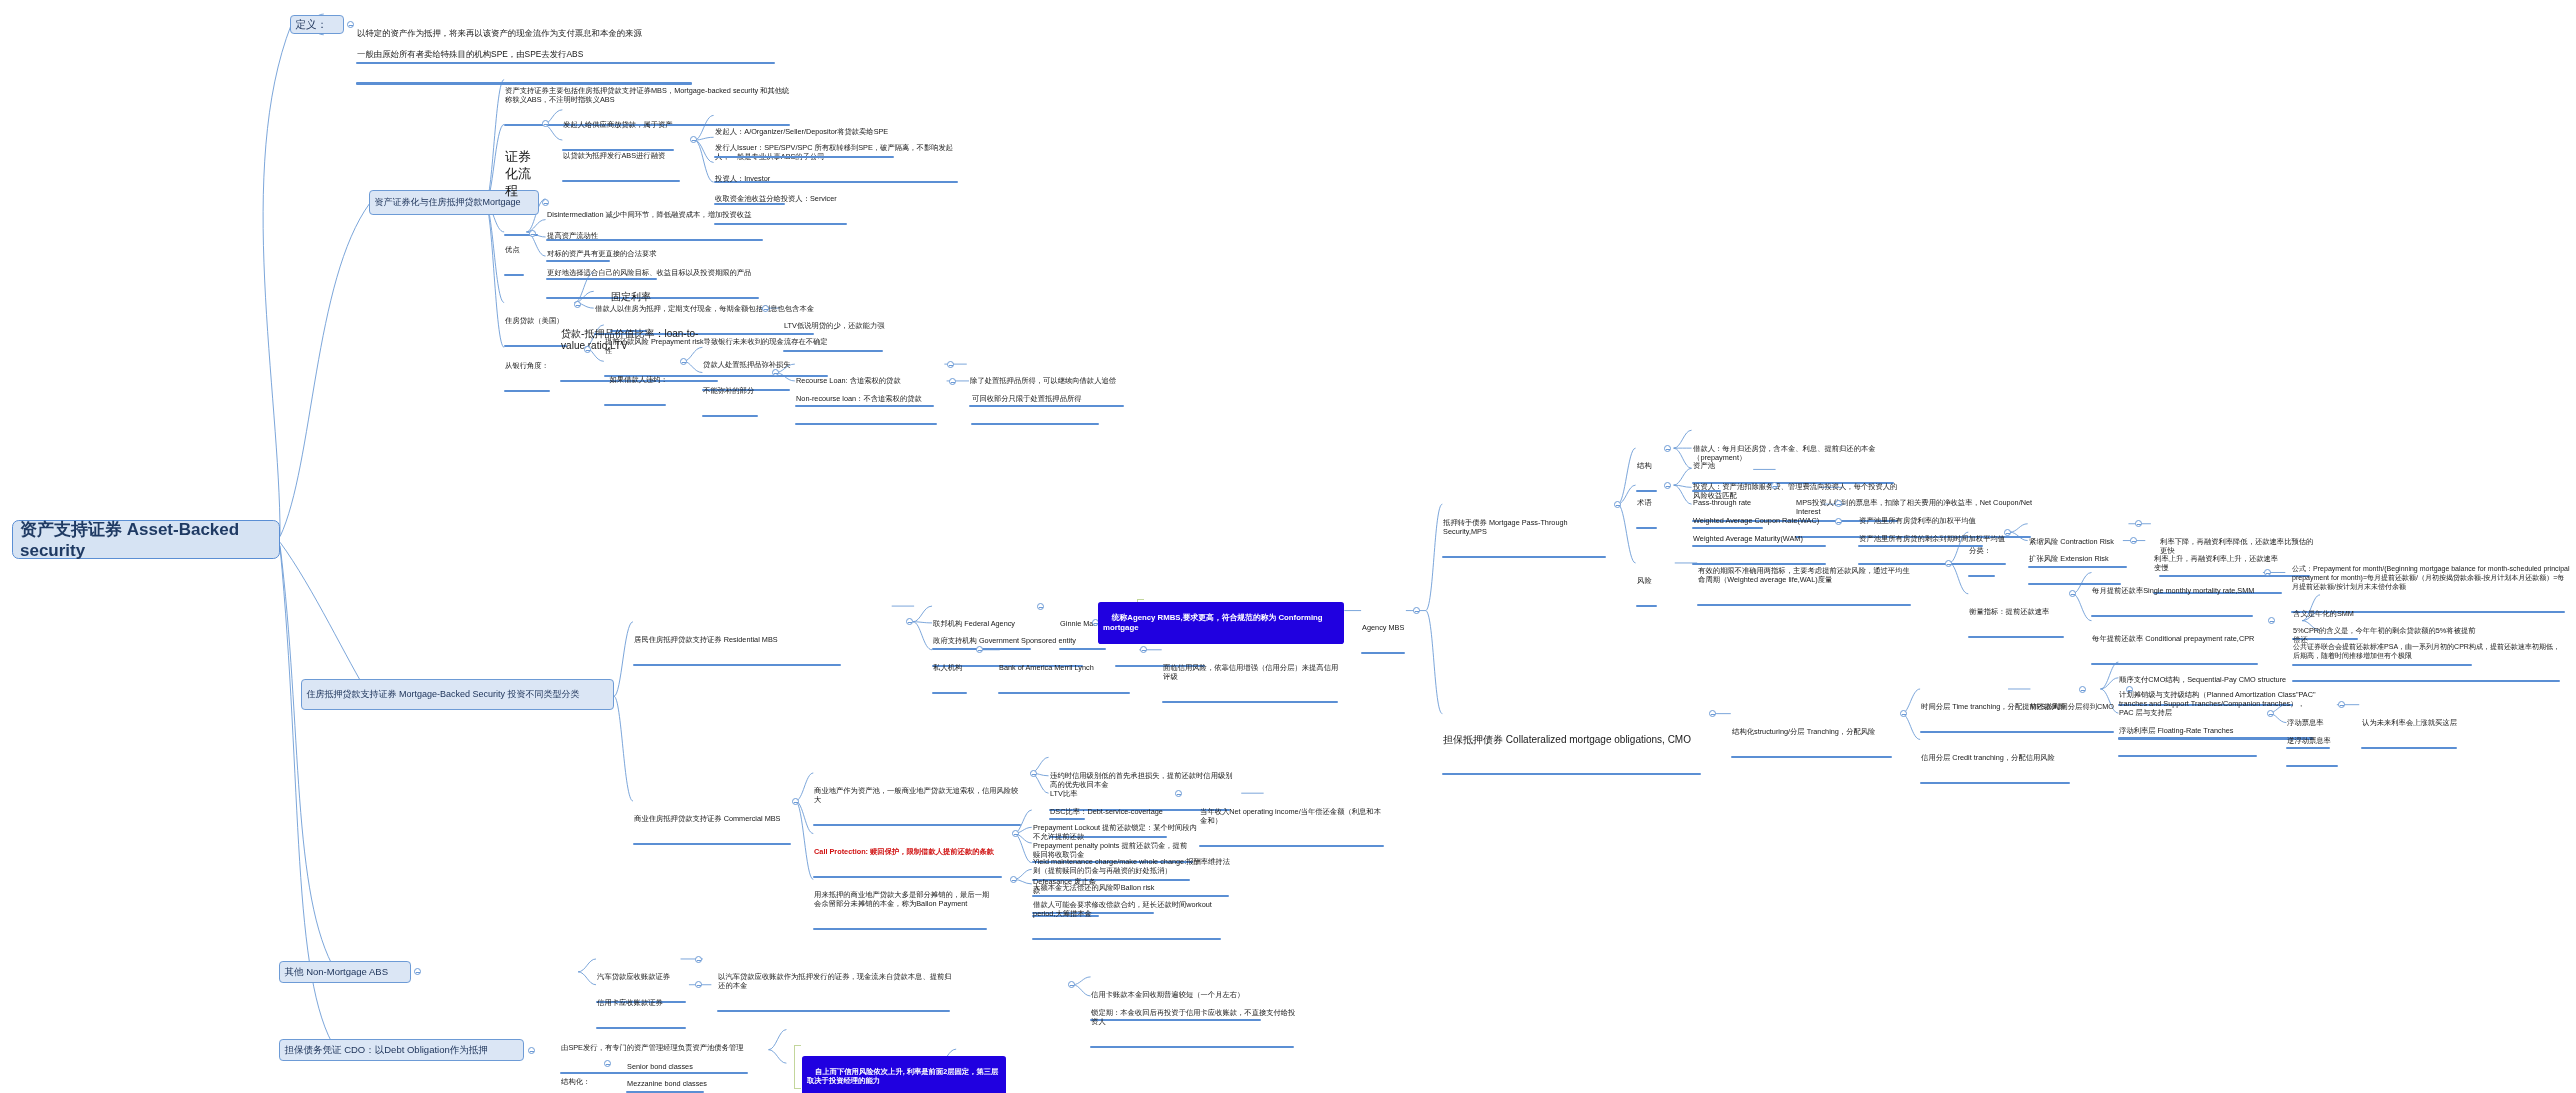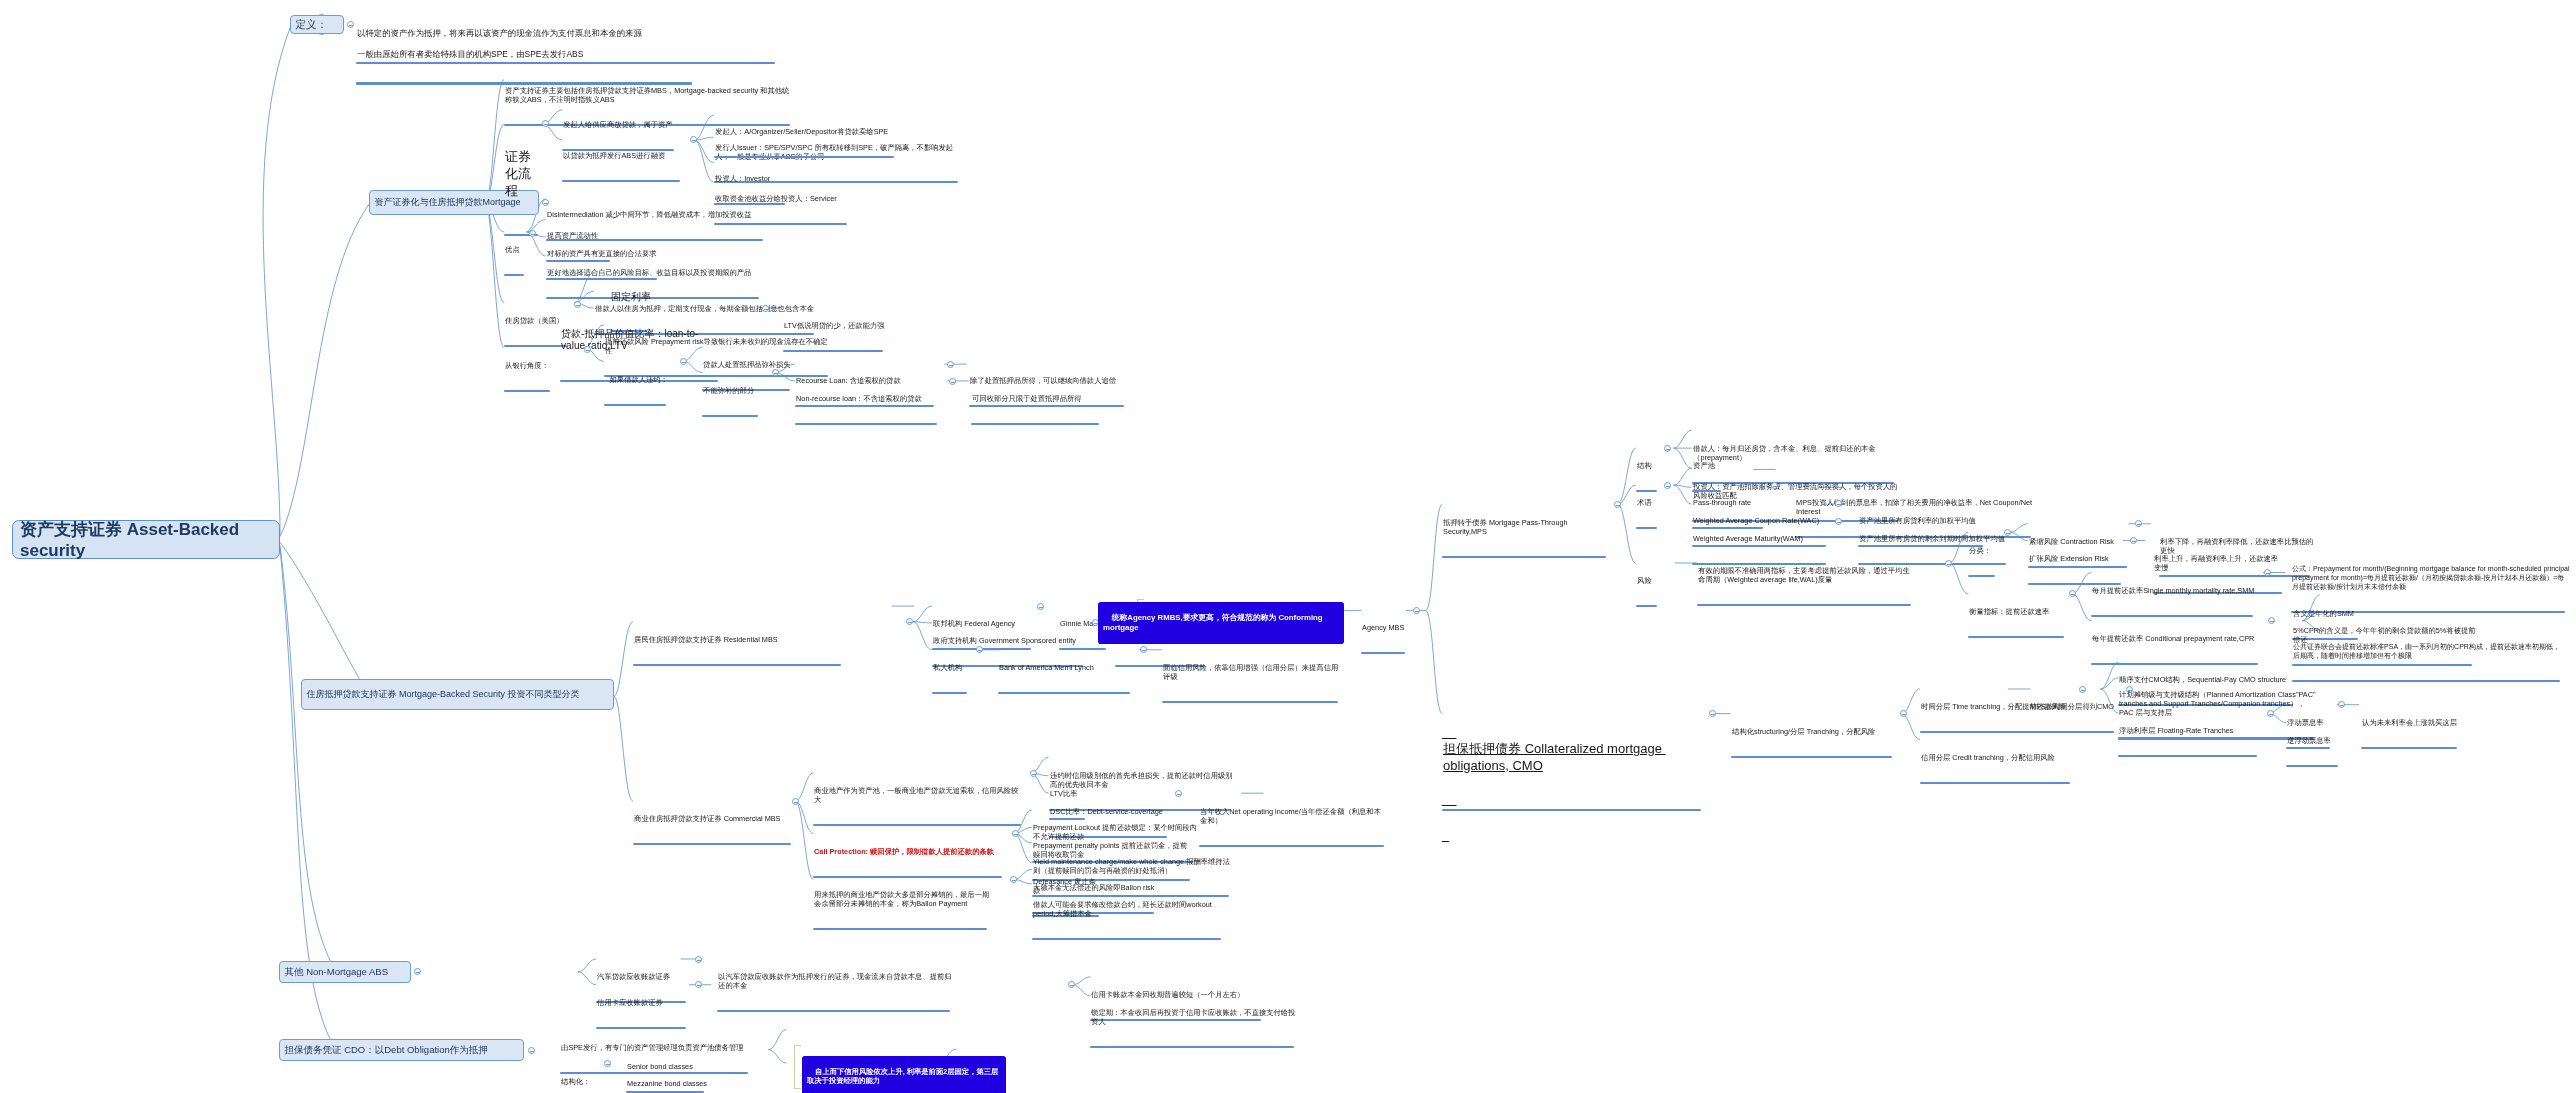--- a/index.html
+++ b/index.html
@@ -576,21 +576,21 @@
   </div>
   <div class="node" style="left:2292px;top:607px;width:185px;font-size:7.3px;">
     <span class="txt">5%CPR的含义是，今年年初的剩余贷款额的5%将被提前偿还</span>
     <span class="ul" style="width:180px;"></span>
   </div>
   <div class="node" style="left:2292px;top:625px;width:272px;font-size:7px;">
     <span class="txt">公共证券联合会提前还款标准PSA，由一系列月初的CPR构成，提前还款速率初期低，后期高，随着时间推移增加但有个极限</span>
     <span class="ul" style="width:268px;"></span>
   </div>
 
-  <div class="node" style="left:1442px;top:708px;width:263px;font-size:13px;text-decoration:underline;">
+  <div class="node" style="left:1442px;top:708px;width:263px;font-size:10px;">
     <span class="txt">担保抵押债券 Collateralized mortgage obligations, CMO</span>
     <span class="ul" style="width:259px;"></span>
   </div>
   <div class="toggle" style="left:1709px;top:710px;"></div>
   <div class="node" style="left:1731px;top:708px;width:166px;font-size:7.3px;">
     <span class="txt">结构化structuring/分层 Tranching，分配风险</span>
     <span class="ul" style="width:161px;"></span>
   </div>
   <div class="toggle" style="left:1900px;top:710px;"></div>
 

